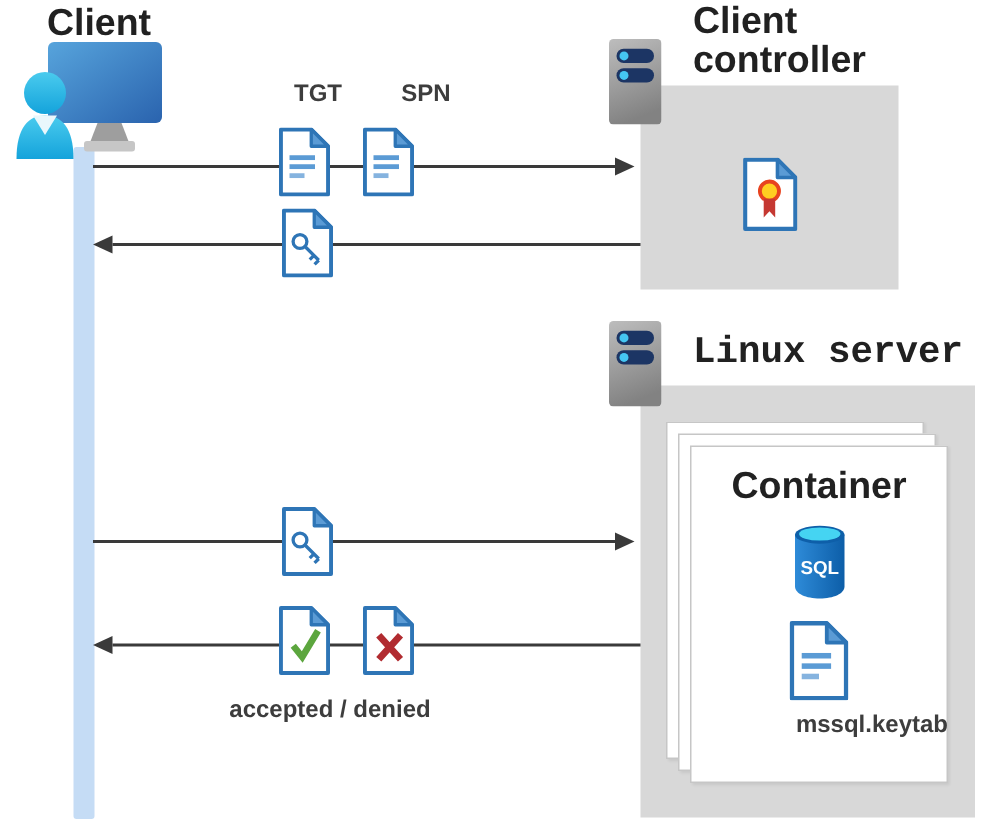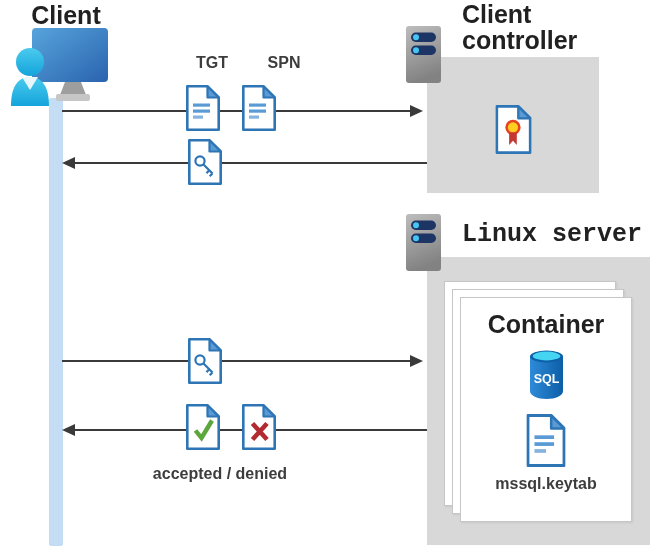--- a/index.html
+++ b/index.html
@@ -152,21 +152,21 @@
     <text x="18.5" y="33.5" text-anchor="middle" font-size="12.5" font-weight="bold" fill="#ffffff">SQL</text>
   </svg>
 
   <svg class="abs doc" style="left:525px;top:414px;" width="42" height="53" viewBox="0 0 34 46">
     <use href="#doc-page"></use>
     <rect x="7" y="18.5" width="17" height="3.2" fill="#5b9bd5"></rect>
     <rect x="7" y="24.5" width="17" height="3.2" fill="#5b9bd5"></rect>
     <rect x="7" y="30.5" width="10" height="3.2" fill="#85b3df"></rect>
   </svg>
 
-  <div class="abs label-plain center" style="left:460px;top:472px;width:172px;z-index:3;">mssql.keytab</div>
+  <div class="abs label-plain center" style="left:460px;top:472px;width:172px;z-index:3;text-align:right;">mssql.keytab</div>
 
   <div class="abs">
     <div class="abs arrow-line" style="left:62px;top:360px;width:352px;"></div>
     <div class="abs arrowhead-right" style="left:410px;top:355px;"></div>
   </div>
 
   <svg class="abs doc" style="left:188px;top:338px;" width="34" height="46" viewBox="0 0 34 46">
     <use href="#doc-page"></use>
     <circle cx="12" cy="22" r="4.6" fill="none" stroke="#2e75b6" stroke-width="2.2"></circle>
     <path d="M15.5 25.5 L24.5 34.5 M24.5 34.5 L21.7 37.3 M21.3 31.3 L18.5 34.1" fill="none" stroke="#2e75b6" stroke-width="2.2"></path>

